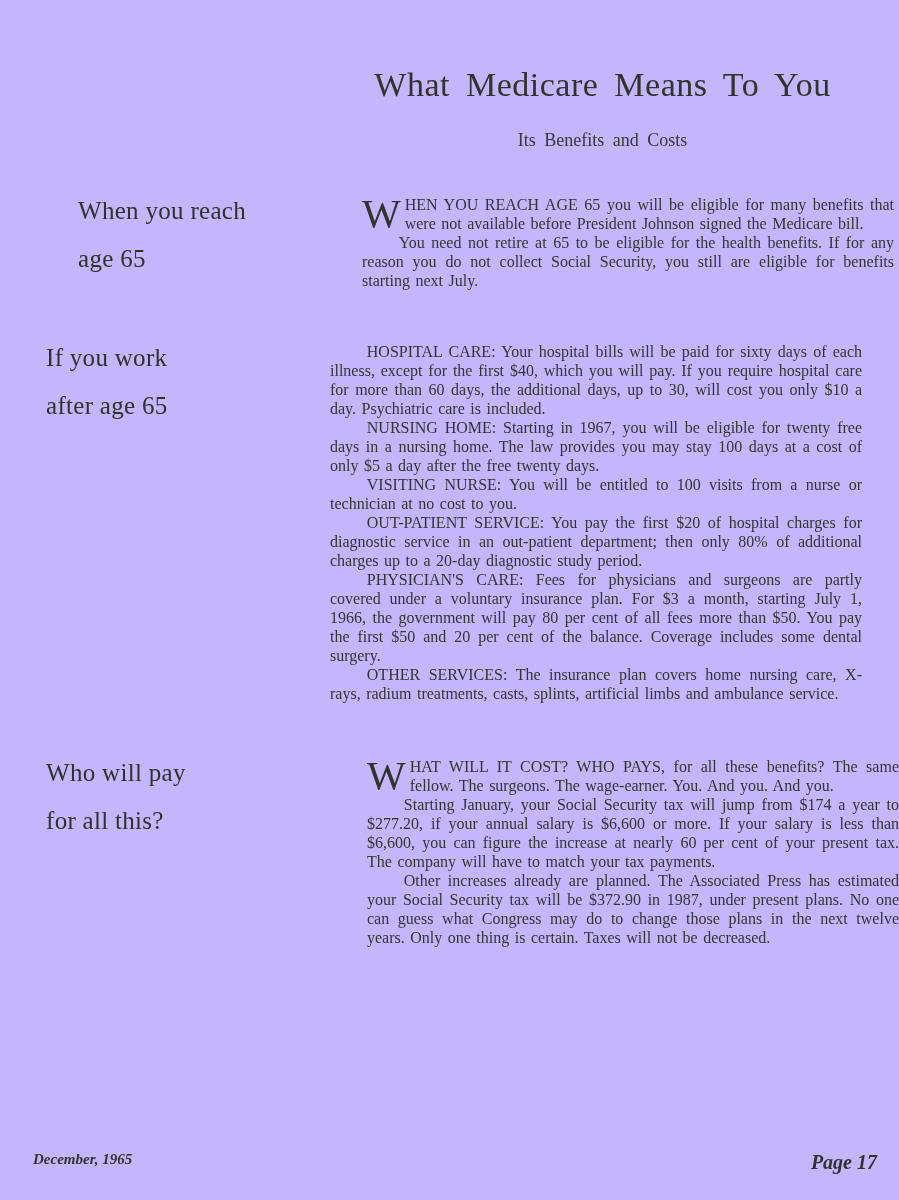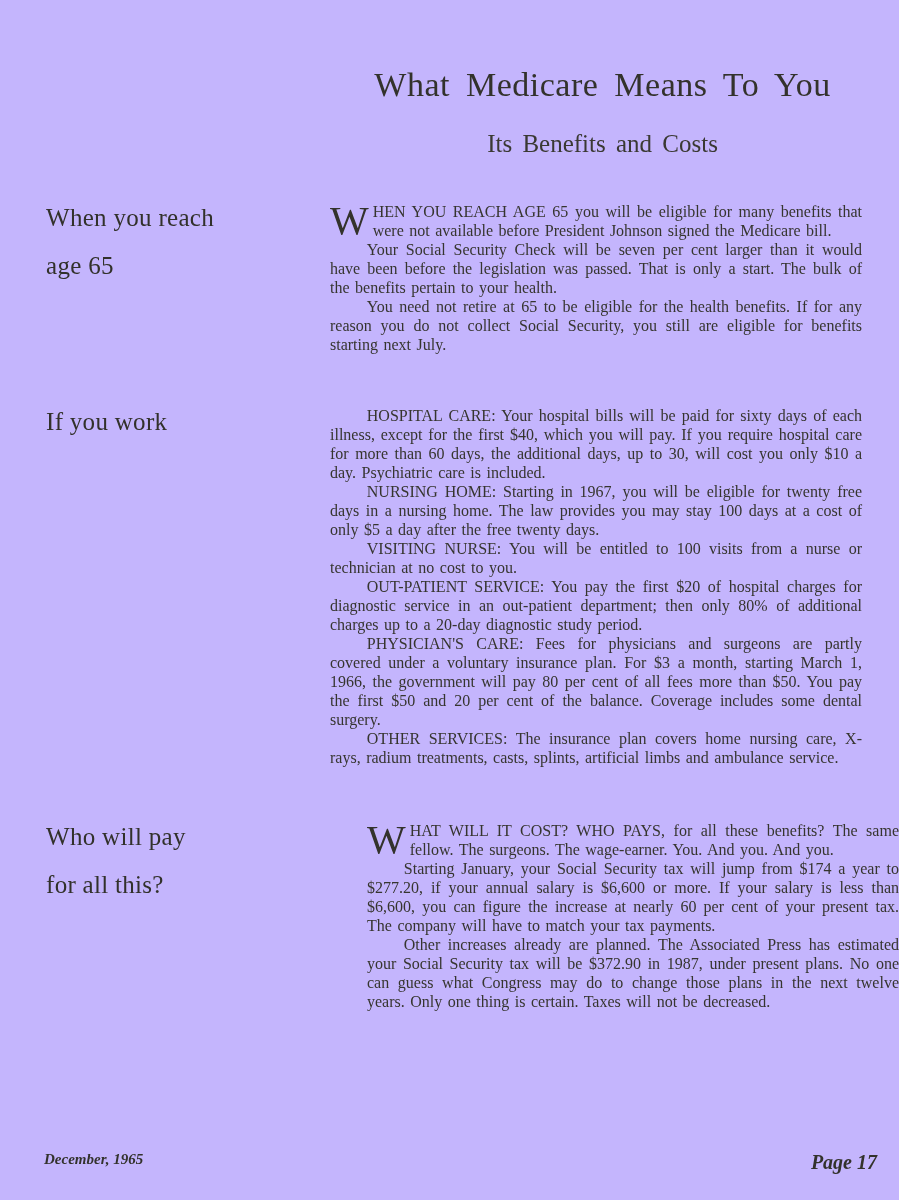--- a/index.html
+++ b/index.html
@@ -22,29 +22,29 @@
   }
   .title {
     font-size: 34px;
     font-weight: 500;
     color: #33322c;
     word-spacing: 7px;
     letter-spacing: 0.5px;
   }
   .subtitle {
     margin-top: 26px;
-    font-size: 25px;
+    font-size: 18px;
     color: #3a3933;
     word-spacing: 4px;
   }
   .section {
     display: flex;
     align-items: flex-start;
   }
-  .section-1 { margin-top: 44px; }
+  .section-1 { margin-top: 44px; padding-left: 32px; }
   .section-2 { margin-top: 52px; }
   .section-3 { margin-top: 54px; justify-content: space-between; }
   .sidebar {
     width: 330px;
     padding-left: 46px;
     padding-top: 2px;
     font-size: 25px;
     color: #32312b;
     letter-spacing: 0.3px;
   }
@@ -62,21 +62,21 @@
   .dropcap {
     float: left;
     font-size: 41px;
     line-height: 32px;
     padding-right: 4px;
     padding-top: 2px;
     color: #33322c;
   }
   .footer-date {
     position: absolute;
-    left: 44px;
+    left: 33px;
     bottom: 32px;
     font-size: 15px;
     font-weight: bold;
     font-style: italic;
     color: #33322c;
   }
   .footer-page {
     position: absolute;
     right: 22px;
     bottom: 26px;
@@ -96,35 +96,35 @@
     <div class="subtitle">Its Benefits and Costs</div>
   </div>
 
   <div class="section section-1">
     <div class="sidebar">
       <span class="line1">When you reach</span>
       <span class="line2">age 65</span>
     </div>
     <div class="maintext">
       <p class="lead"><span class="dropcap">W</span><span>HEN YOU REACH AGE 65 you will be eligible for many benefits that were not available before President Johnson signed the Medicare bill.</span></p>
-      <p>Your Social Security Check will be seven per cent larger than it would have been before the legislation was passed. That is only a start. The bulk of the benefits pertain to your health.</p>
       <p>You need not retire at 65 to be eligible for the health benefits. If for any reason you do not collect Social Security, you still are eligible for benefits starting next July.</p>
     </div>
   </div>
 
   <div class="section section-2">
     <div class="sidebar">
       <span class="line1">If you work</span>
+      <span class="line2">after age 65</span>
     </div>
     <div class="maintext">
       <p>HOSPITAL CARE: Your hospital bills will be paid for sixty days of each illness, except for the first $40, which you will pay. If you require hospital care for more than 60 days, the additional days, up to 30, will cost you only $10 a day. Psychiatric care is included.</p>
       <p>NURSING HOME: Starting in 1967, you will be eligible for twenty free days in a nursing home. The law provides you may stay 100 days at a cost of only $5 a day after the free twenty days.</p>
       <p>VISITING NURSE: You will be entitled to 100 visits from a nurse or technician at no cost to you.</p>
       <p>OUT-PATIENT SERVICE: You pay the first $20 of hospital charges for diagnostic service in an out-patient department; then only 80% of additional charges up to a 20-day diagnostic study period.</p>
-      <p>PHYSICIAN'S CARE: Fees for physicians and surgeons are partly covered under a voluntary insurance plan. For $3 a month, starting March 1, 1966, the government will pay 80 per cent of all fees more than $50. You pay the first $50 and 20 per cent of the balance. Coverage includes some dental surgery.</p>
+      <p>PHYSICIAN'S CARE: Fees for physicians and surgeons are partly covered under a voluntary insurance plan. For $3 a month, starting July 1, 1966, the government will pay 80 per cent of all fees more than $50. You pay the first $50 and 20 per cent of the balance. Coverage includes some dental surgery.</p>
       <p>OTHER SERVICES: The insurance plan covers home nursing care, X-rays, radium treatments, casts, splints, artificial limbs and ambulance service.</p>
     </div>
   </div>
 
   <div class="section section-3">
     <div class="sidebar">
       <span class="line1">Who will pay</span>
       <span class="line2">for all this?</span>
     </div>
     <div class="maintext">

